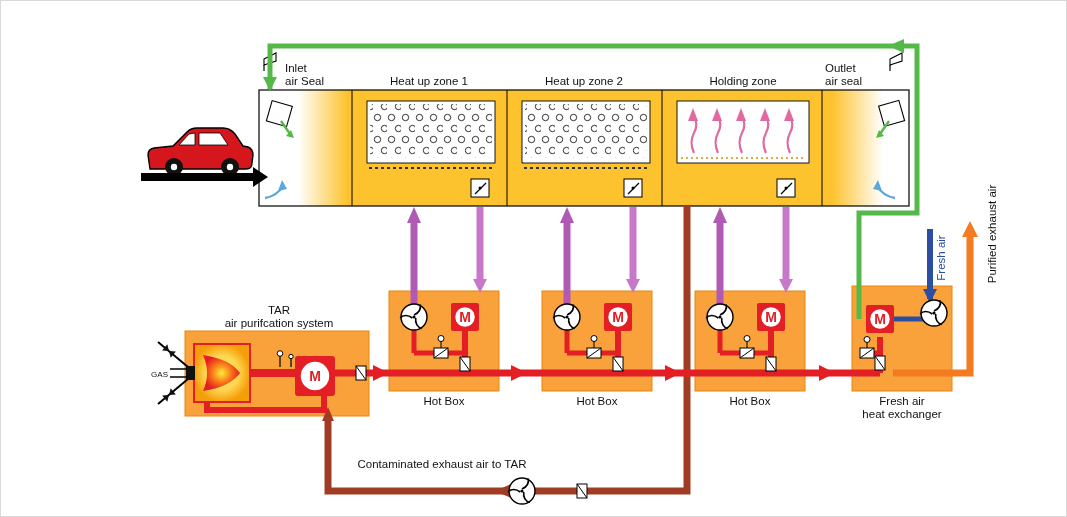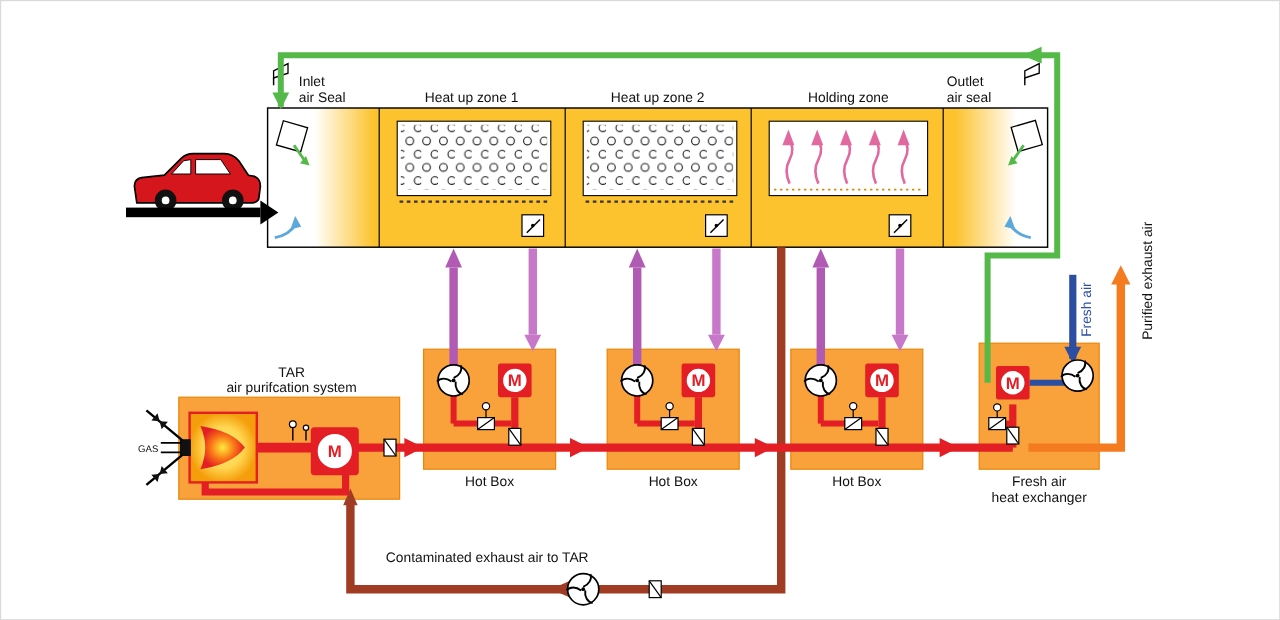--- a/index.html
+++ b/index.html
@@ -1,16 +1,16 @@
 <!DOCTYPE html>
 <html><head>
 <meta charset="utf-8">
 <style>
   html,body{margin:0;padding:0;background:#fff;}
-  .frame{width:1067px;height:517px;background:#fff;border:1px solid #d9d9d9;box-sizing:border-box;position:relative;overflow:hidden;font-family:"Liberation Sans",sans-serif;}
+  .frame{width:1067px;height:517px;background:#fff;border:1px solid #d9d9d9;box-sizing:border-box;position:relative;overflow:hidden;font-family:"Liberation Sans",sans-serif;padding-left:36px;}
   svg{display:block;}
   text{font-family:"Liberation Sans",sans-serif;}
   .lbl{font-size:11.5px;fill:#111;}
   .sm{font-size:8px;fill:#111;}
   .m{font-size:14px;font-weight:700;fill:#E31E24;}
   .bluetxt{fill:#2B4EA2;}
 </style>
 </head>
 <body>
 

